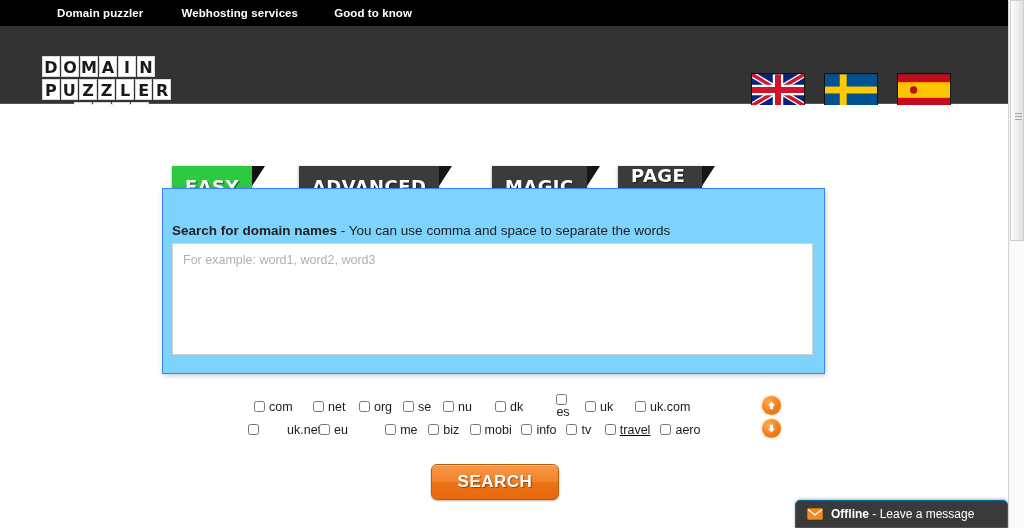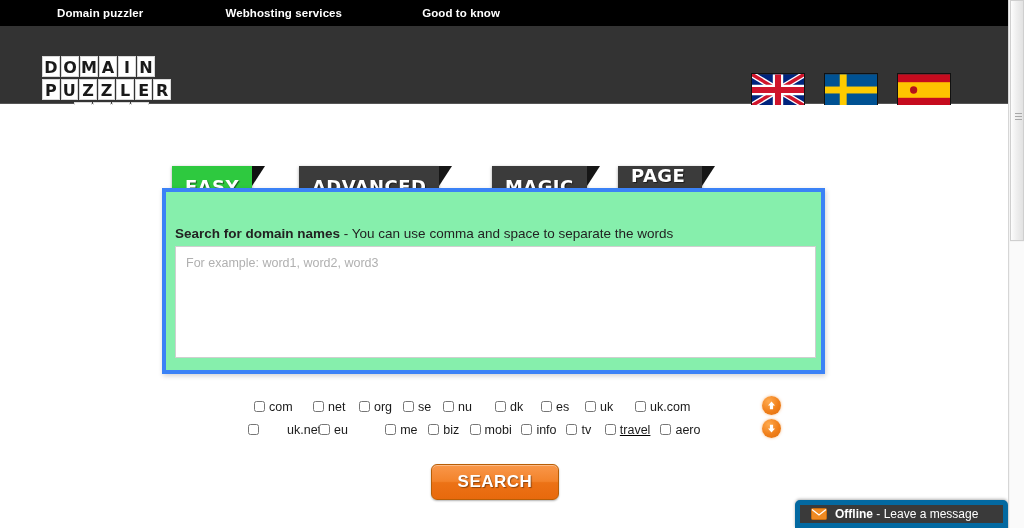--- a/index.html
+++ b/index.html
@@ -9,21 +9,21 @@
     overflow: hidden;
     background: #ffffff;
     font-family: "Liberation Sans", sans-serif;
   }
 
   #page { position: relative; width: 1024px; height: 528px; background:#fff; overflow:hidden; }
 
   
   .topnav {
     position: absolute; left:0; top:0; width: 1008px; height: 26px;
-    background: #000; display:flex; align-items:center;gap:44px;
+    background: #000; display:flex; align-items:center;
   }
   .topnav-item {
     color:#ffffff; font-size:11.5px; font-weight:bold; letter-spacing:.1px;
     text-decoration:none; white-space:nowrap;
   }
   .topnav-item:nth-child(1){ margin-left: 57px; }
   .topnav-item:nth-child(2){ margin-left: 38px; }
   .topnav-item:nth-child(3){ margin-left: 36px; }
 
   
@@ -69,21 +69,21 @@
   .tab::after {
     content:""; position:absolute; right:-13px; top:0;
     border-style:solid; border-width: 0 0 20px 13px;
     border-color: transparent transparent transparent #161616;
   }
   .tab.active::after { border-color: transparent transparent transparent #111111; }
 
   
   .panel {
     position:absolute; left:162px; top:188px; width:663px; height:186px;
-    background:#86efac; border:4px solid #3b82f6;
+    background:#7dd3fc; border:1px solid #3b82f6;
     box-shadow: 1px 2px 5px rgba(0,0,0,.18);
     padding-left: 47px;
   }
   .panel-label {
     position:absolute; left:9px; top:34px; font-size:13.5px; color:#222;
     white-space:nowrap;
   }
   .panel-label b { font-weight:bold; }
   .panel-label span { font-weight:normal; color:#222; }
 
@@ -102,21 +102,21 @@
   .tld input { width:11px; height:11px; margin:0 4px 0 0; cursor:pointer; }
   .tld label { font-size:12.5px; color:#1a1a1a; cursor:pointer; }
 
   
   .r1 .tld:nth-child(1){ width:59px;margin-left:6px;}
   .r1 .tld:nth-child(2){ width:46px;}
   .r1 .tld:nth-child(3){ width:44px;}
   .r1 .tld:nth-child(4){ width:40px;}
   .r1 .tld:nth-child(5){ width:52px;}
   .r1 .tld:nth-child(6){ width:46px;}
-  .r1 .tld:nth-child(7){ width:44px;}
+  .r1 .tld:nth-child(7){ width:44px;flex-direction:column;}
   .r1 .tld:nth-child(8){ width:50px;}
   .r1 .tld:nth-child(9){ width:70px;}
 
   .r2 .tld:nth-child(1){ width:71px;gap:24px;}
   .r2 .tld:nth-child(2){ width:44px;}
   .r2 .tld:nth-child(3){ width:45px;margin-left:24px;}
   .r2 .tld:nth-child(4){ width:43px;}
   .r2 .tld:nth-child(5){ width:54px;}
   .r2 .tld:nth-child(6){ width:47px;}
   .r2 .tld:nth-child(7){ width:40px;}
@@ -140,21 +140,21 @@
     background: linear-gradient(180deg, #f9974a 0%, #f3832b 48%, #ec7216 52%, #e8690c 100%);
     color:#ffffff; font-size:17px; font-weight:bold; letter-spacing:.5px;
     text-shadow: 1px 1px 1px rgba(0,0,0,.4);
     box-shadow: 0 1px 2px rgba(0,0,0,.3), inset 0 1px 0 rgba(255,255,255,.35);
     cursor:pointer; font-family:"Liberation Sans", sans-serif;
   }
 
   
   .chat {
     position:absolute; left:795px; top:500px; width:213px; height:28px;
-    background:#3a3a3a; border:5px solid #0369a1;
+    background:#3a3a3a; border:1px solid #0369a1;
     border-top-left-radius:5px; border-top-right-radius:5px;
     display:flex; align-items:center; padding-left:11px; gap:8px;
     box-shadow: 0 -1px 3px rgba(0,0,0,.3); cursor:pointer;
   }
   .chat-text { color:#ffffff; font-size:12px; white-space:nowrap; }
   .chat-text b { font-weight:bold; }
   .chat-text span { font-weight:normal; }
   .envelope { width:16px; height:12px; display:block; }
 
   

